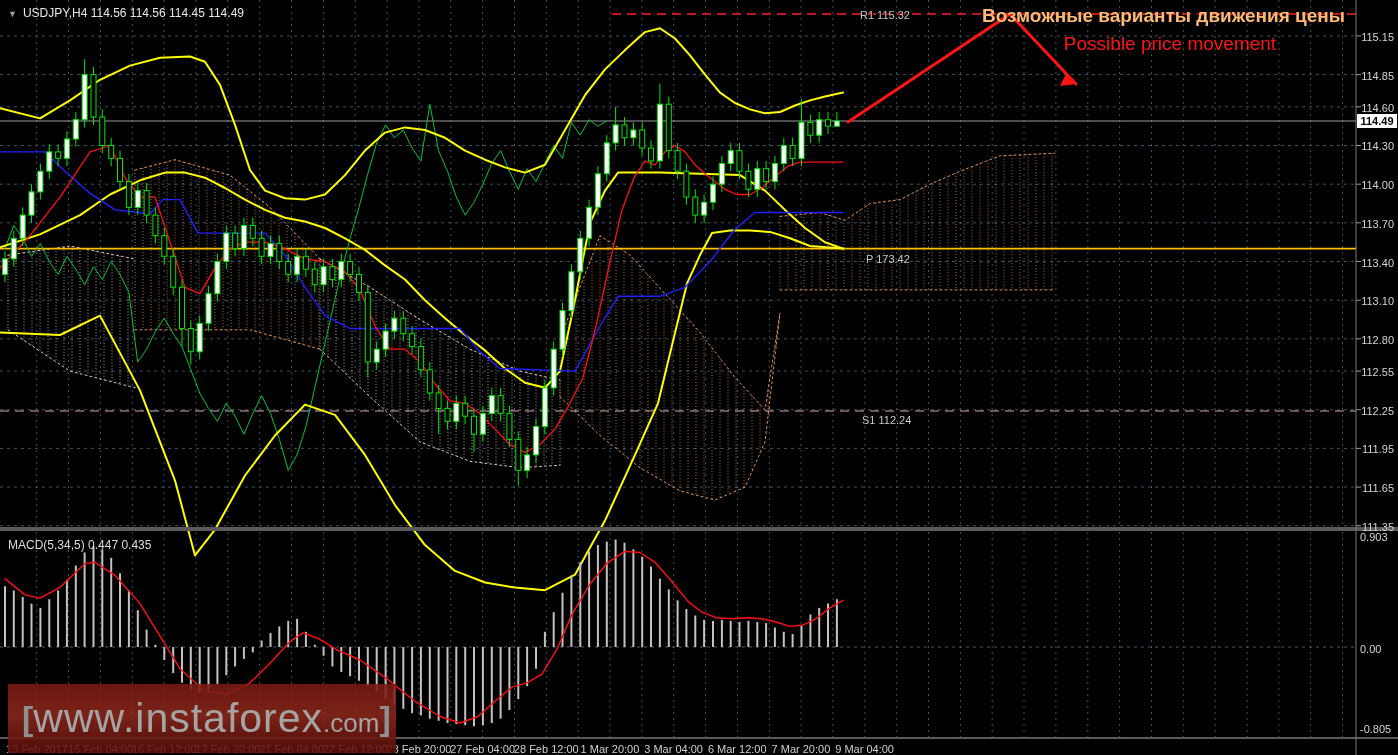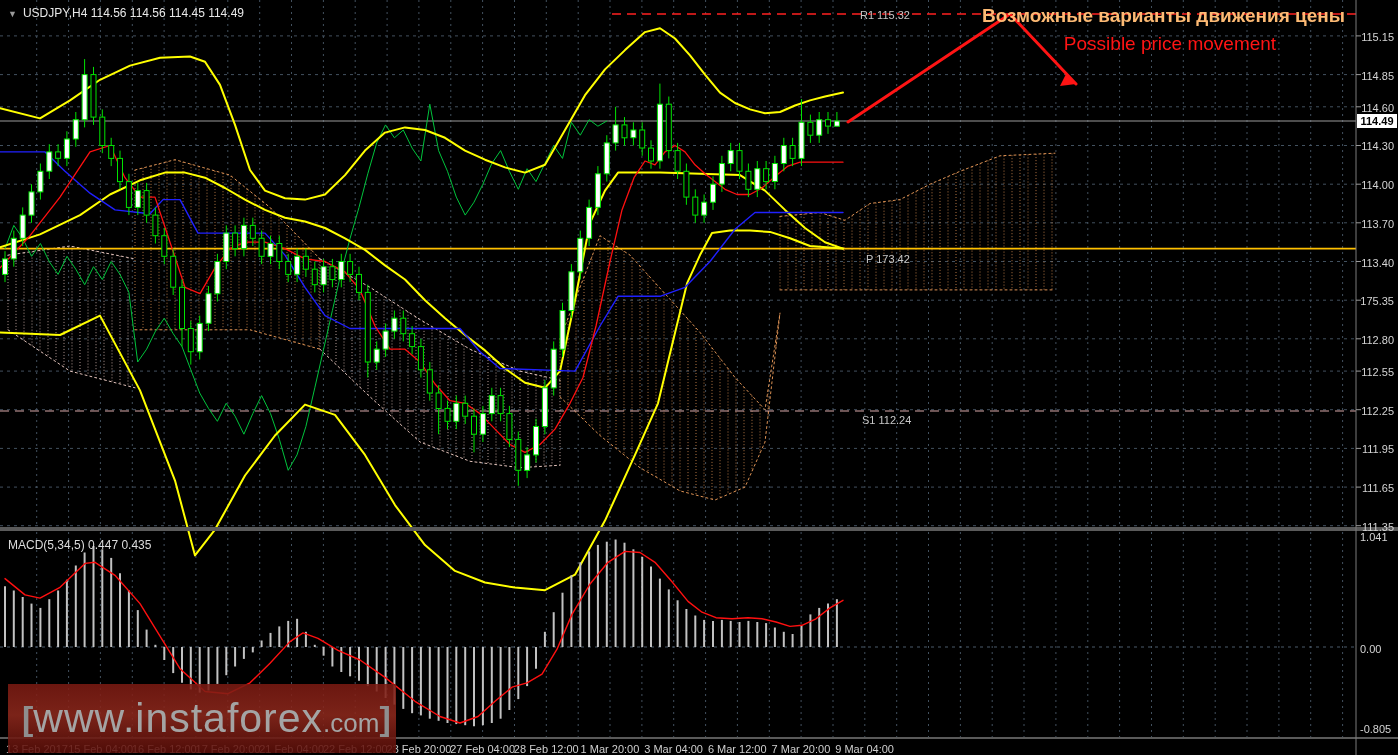--- a/index.html
+++ b/index.html
@@ -602,31 +602,31 @@
   <div id="macd-title" class="lbl">MACD(5,34,5) 0.447 0.435</div>
 
   <div id="price-axis">
       <div class="lbl axis-price" style="top: 35.926px;">115.15</div>
       <div class="lbl axis-price" style="top: 74.596px;">114.85</div>
       <div class="lbl axis-price" style="top: 106.821px;">114.60</div>
       <div class="lbl axis-price" style="top: 145.491px;">114.30</div>
       <div class="lbl axis-price" style="top: 184.161px;">114.00</div>
       <div class="lbl axis-price" style="top: 222.831px;">113.70</div>
       <div class="lbl axis-price" style="top: 261.501px;">113.40</div>
-      <div class="lbl axis-price" style="top: 300.171px;">175.35</div>
+      <div class="lbl axis-price" style="top: 300.171px;">113.10</div>
       <div class="lbl axis-price" style="top: 338.841px;">112.80</div>
       <div class="lbl axis-price" style="top: 371.066px;">112.55</div>
       <div class="lbl axis-price" style="top: 409.736px;">112.25</div>
       <div class="lbl axis-price" style="top: 448.406px;">111.95</div>
       <div class="lbl axis-price" style="top: 487.076px;">111.65</div>
       <div class="lbl axis-price" style="top: 525.746px;">111.35</div>
     </div>
   <div id="price-tag" style="top: 114px;">114.49</div>
   <div id="macd-axis">
-      <div class="lbl" style="left: 1360px; top: 530px;">1.041</div>
+      <div class="lbl" style="left: 1360px; top: 530px;">0.903</div>
       <div class="lbl" style="left: 1360px; top: 642px;">0.00</div>
       <div class="lbl" style="left: 1360px; top: 722px;">-0.805</div>
     </div>
   <div id="time-axis">
       <div class="lbl time-lab" style="left: 37px; top: 742px;">13 Feb 2017</div>
       <div class="lbl time-lab" style="left: 100.66px; top: 742px;">15 Feb 04:00</div>
       <div class="lbl time-lab" style="left: 164.32px; top: 742px;">16 Feb 12:00</div>
       <div class="lbl time-lab" style="left: 227.98px; top: 742px;">17 Feb 20:00</div>
       <div class="lbl time-lab" style="left: 291.64px; top: 742px;">21 Feb 04:00</div>
       <div class="lbl time-lab" style="left: 355.3px; top: 742px;">22 Feb 12:00</div>

